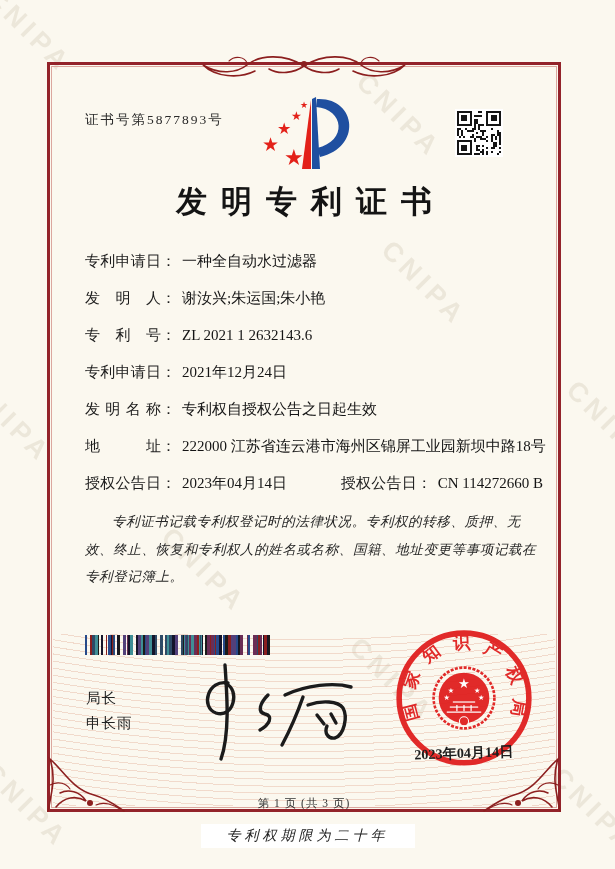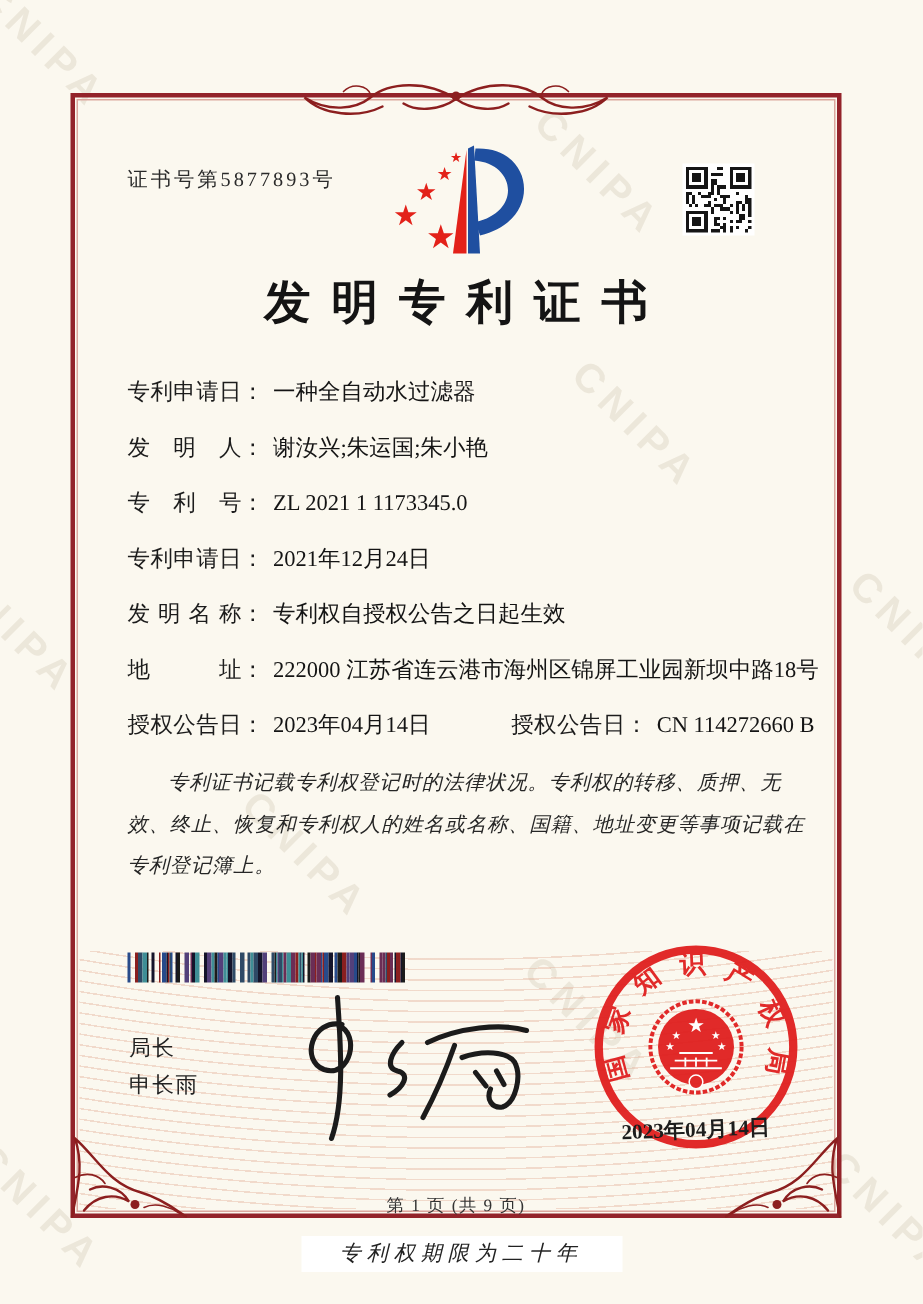--- a/index.html
+++ b/index.html
@@ -369,21 +369,21 @@
   <div class="doc-title">发明专利证书</div>
 
   <div class="fields">
     <div class="frow" style="top:0px;">
       <span class="flabel">专利申请日</span><span class="fcolon">：</span><span class="fvalue">一种全自动水过滤器</span>
     </div>
     <div class="frow" style="top:37px;">
       <span class="flabel">发明人</span><span class="fcolon">：</span><span class="fvalue">谢汝兴;朱运国;朱小艳</span>
     </div>
     <div class="frow" style="top:74px;">
-      <span class="flabel">专利号</span><span class="fcolon">：</span><span class="fvalue">ZL 2021 1 1173345.0</span>
+      <span class="flabel">专利号</span><span class="fcolon">：</span><span class="fvalue">ZL 2021 1 2632143.6</span>
     </div>
     <div class="frow" style="top:111px;">
       <span class="flabel">专利申请日</span><span class="fcolon">：</span><span class="fvalue">2021年12月24日</span>
     </div>
     <div class="frow" style="top:148px;">
       <span class="flabel">发明名称</span><span class="fcolon">：</span><span class="fvalue">专利权自授权公告之日起生效</span>
     </div>
     <div class="frow" style="top:185px;">
       <span class="flabel">地址</span><span class="fcolon">：</span><span class="fvalue">222000 江苏省连云港市海州区锦屏工业园新坝中路18号</span>
     </div>
@@ -531,16 +531,16 @@
           <path d="M58,86 h34"></path>
         <path d="M68,79 v6"></path>
           <path d="M75,79 v6"></path>
           <path d="M82,79 v6"></path>
       </g>
       <circle cx="75" cy="95" r="4.5" fill="#e01f1f" stroke="#fff" stroke-width="1"></circle>
     </g>
     <text x="75" y="131" text-anchor="middle" font-size="14" font-weight="600" fill="#121212" font-family="Liberation Serif, serif" transform="rotate(-2 75 131)">2023年04月14日</text>
   </svg>
 
-  <div class="page-no">第 1 页 (共 9 页)</div>
+  <div class="page-no">第 1 页 (共 3 页)</div>
 </div>
 
 <div class="footer-note">专利权期限为二十年</div>
 
 </body></html>

